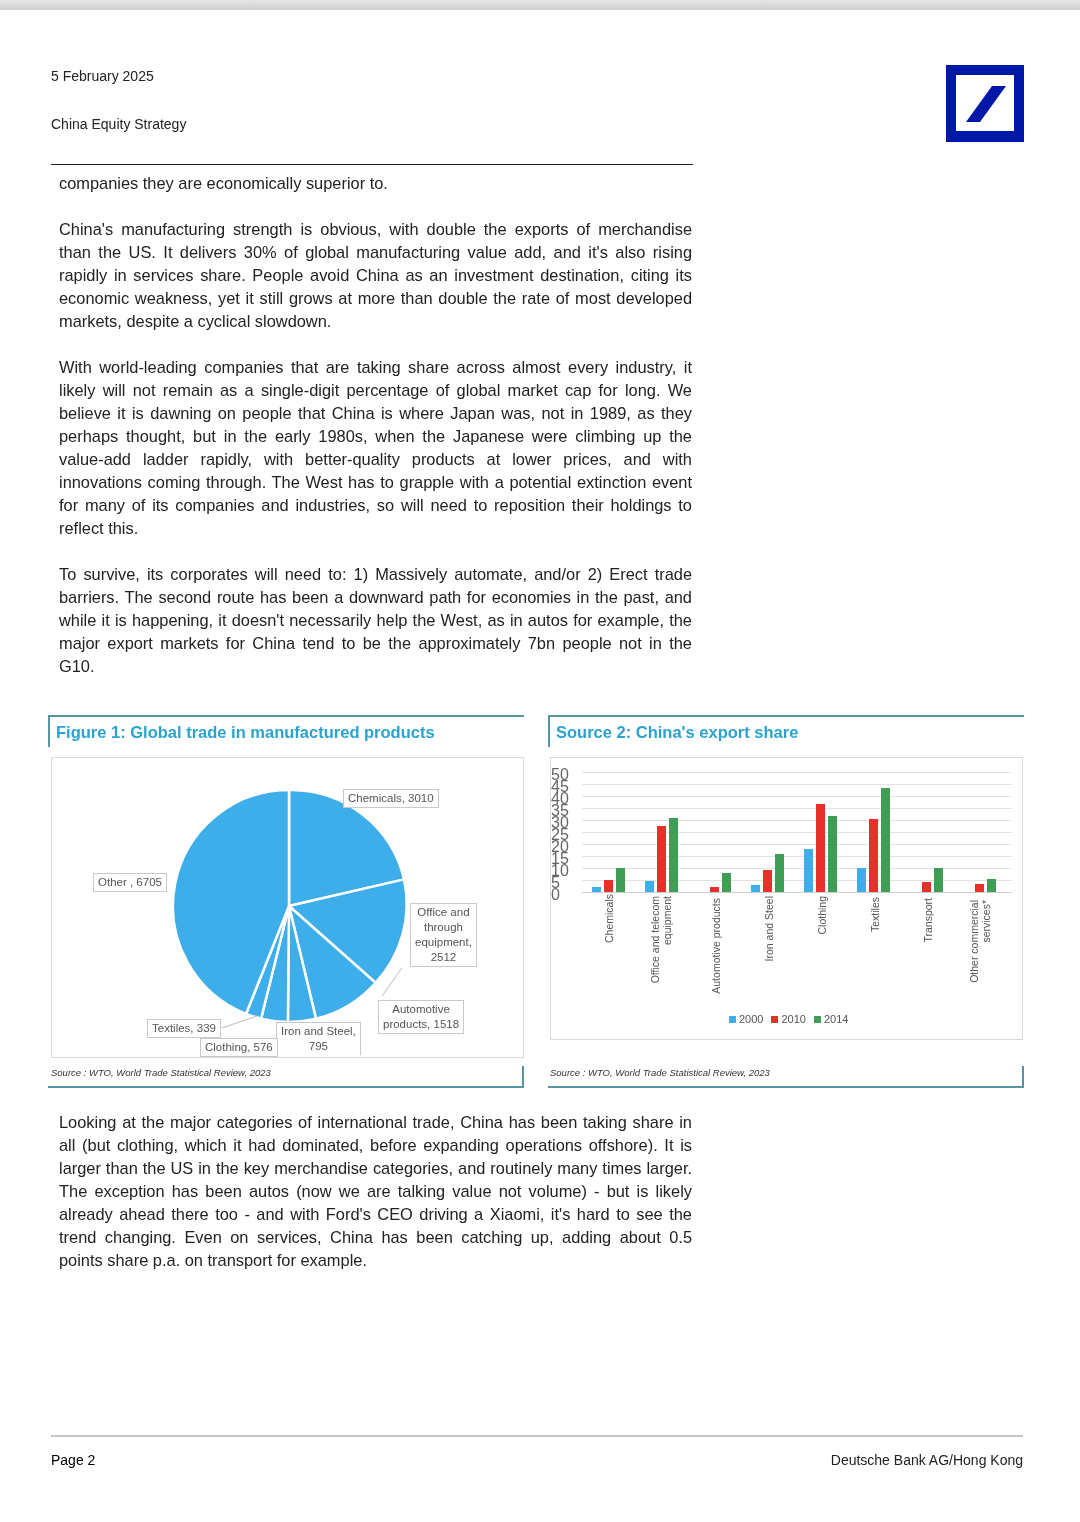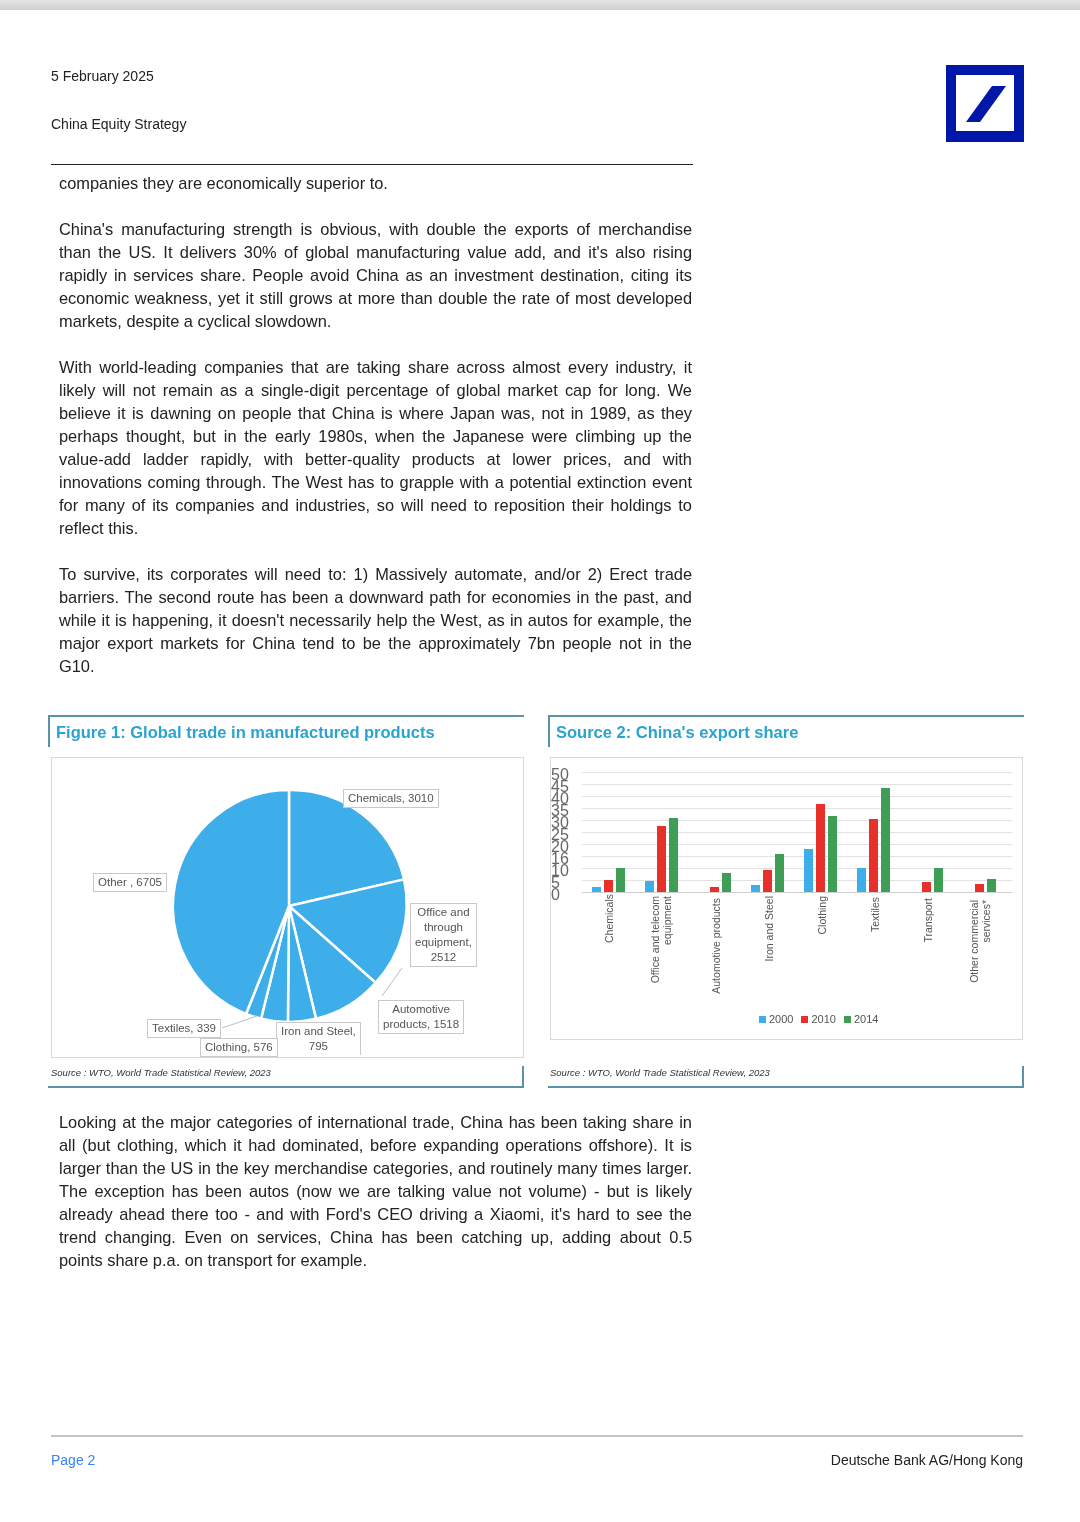--- a/index.html
+++ b/index.html
@@ -20,21 +20,21 @@
   .fig-source{position:absolute;font-size:9.5px;font-style:italic;color:#333;white-space:nowrap;}
   .fig-bottom{position:absolute;border-bottom:2px solid #5a93a6;border-right:2px solid #5a93a6;}
   .pie-label{position:absolute;font-size:11.5px;color:#555;background:#fff;border:1px solid #c9c9c9;padding:1px 4px;text-align:center;line-height:15px;white-space:nowrap;}
   .ytick{position:absolute;font-size:16px;color:#666;text-align:left;width:20px;}
   .grid{position:absolute;height:1px;background:#e2e2e2;}
   .bar{position:absolute;}
   .xlabel{position:absolute;font-size:10.5px;color:#555;transform-origin:left top;transform:rotate(-90deg);white-space:nowrap;text-align:right;line-height:12px;}
   .legend{position:absolute;font-size:11px;color:#555;display:flex;gap:8px;align-items:center;}
   .legend .sw{display:inline-block;width:7px;height:7px;margin-right:3px;}
   .foot-rule{position:absolute;left:51px;top:1435px;width:972px;height:2px;background:#c4c4c4;}
-  .foot-left{position:absolute;left:51px;top:1452px;font-size:14px;color:#3b82f6;}
+  .foot-left{position:absolute;left:51px;top:1452px;font-size:14px;color:#000000;}
   .foot-right{position:absolute;right:57px;top:1452px;font-size:14px;color:#222;}
 </style>
 </head>
 <body>
 
 <div class="topbar"></div>
 
 <div class="hdr-date">5 February 2025</div>
 <div class="hdr-sub">China Equity Strategy</div>
 <div class="hdr-rule"></div>
@@ -105,21 +105,21 @@
   </div>
   <div class="fig-box" style="left:550px;top:757px;width:471px;height:281px;">
 
     <div class="ytick" style="left:0;top:8px;">50</div>
     <div class="ytick" style="left:0;top:20px;">45</div>
     <div class="ytick" style="left:0;top:32px;">40</div>
     <div class="ytick" style="left:0;top:44px;">35</div>
     <div class="ytick" style="left:0;top:56px;">30</div>
     <div class="ytick" style="left:0;top:68px;">25</div>
     <div class="ytick" style="left:0;top:80px;">20</div>
-    <div class="ytick" style="left:0;top:92px;">16</div>
+    <div class="ytick" style="left:0;top:92px;">15</div>
     <div class="ytick" style="left:0;top:104px;">10</div>
     <div class="ytick" style="left:0;top:116px;">5</div>
     <div class="ytick" style="left:0;top:128px;">0</div>
 
     <div class="grid" style="left:31px;top:14px;width:430px;"></div>
     <div class="grid" style="left:31px;top:26px;width:430px;"></div>
     <div class="grid" style="left:31px;top:38px;width:430px;"></div>
     <div class="grid" style="left:31px;top:50px;width:430px;"></div>
     <div class="grid" style="left:31px;top:62px;width:430px;"></div>
     <div class="grid" style="left:31px;top:74px;width:430px;"></div>
@@ -173,21 +173,21 @@
         <div>Textiles</div>
       </div>
     <div class="xlabel" style="left:371px;top:190px;width:50px;">
         <div>Transport</div>
       </div>
     <div class="xlabel" style="left:417px;top:230px;width:88px;">
         <div>Other commercial</div>
         <div>services*</div>
       </div>
 
-    <div class="legend" style="left:178px;top:255px;margin-left:30px;">
+    <div class="legend" style="left:178px;top:255px;">
       <span><span class="sw" style="background:#3daee9;"></span><span>2000</span></span>
       <span><span class="sw" style="background:#e8302a;"></span><span>2010</span></span>
       <span><span class="sw" style="background:#3f9e55;"></span><span>2014</span></span>
     </div>
   </div>
   <div class="fig-source" style="left:550px;top:1067px;">Source : WTO, World Trade Statistical Review, 2023</div>
   <div class="fig-bottom" style="left:548px;top:1066px;width:474px;height:20px;"></div>
 </div>
 
 <div class="body-text" style="top:1111px;">

